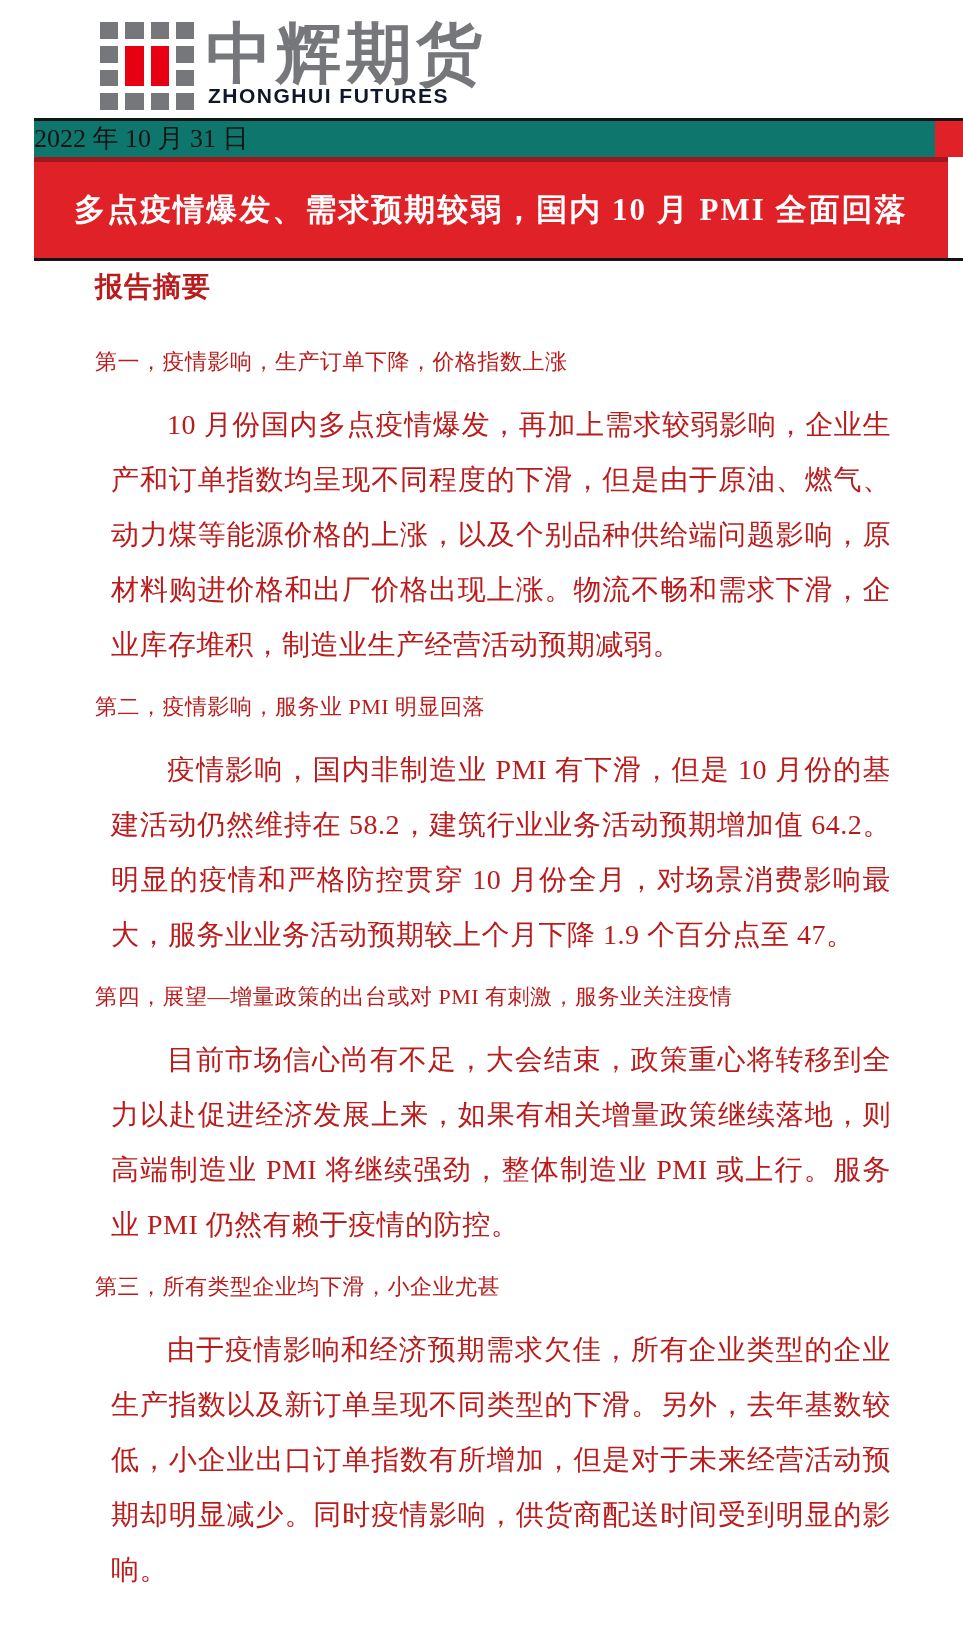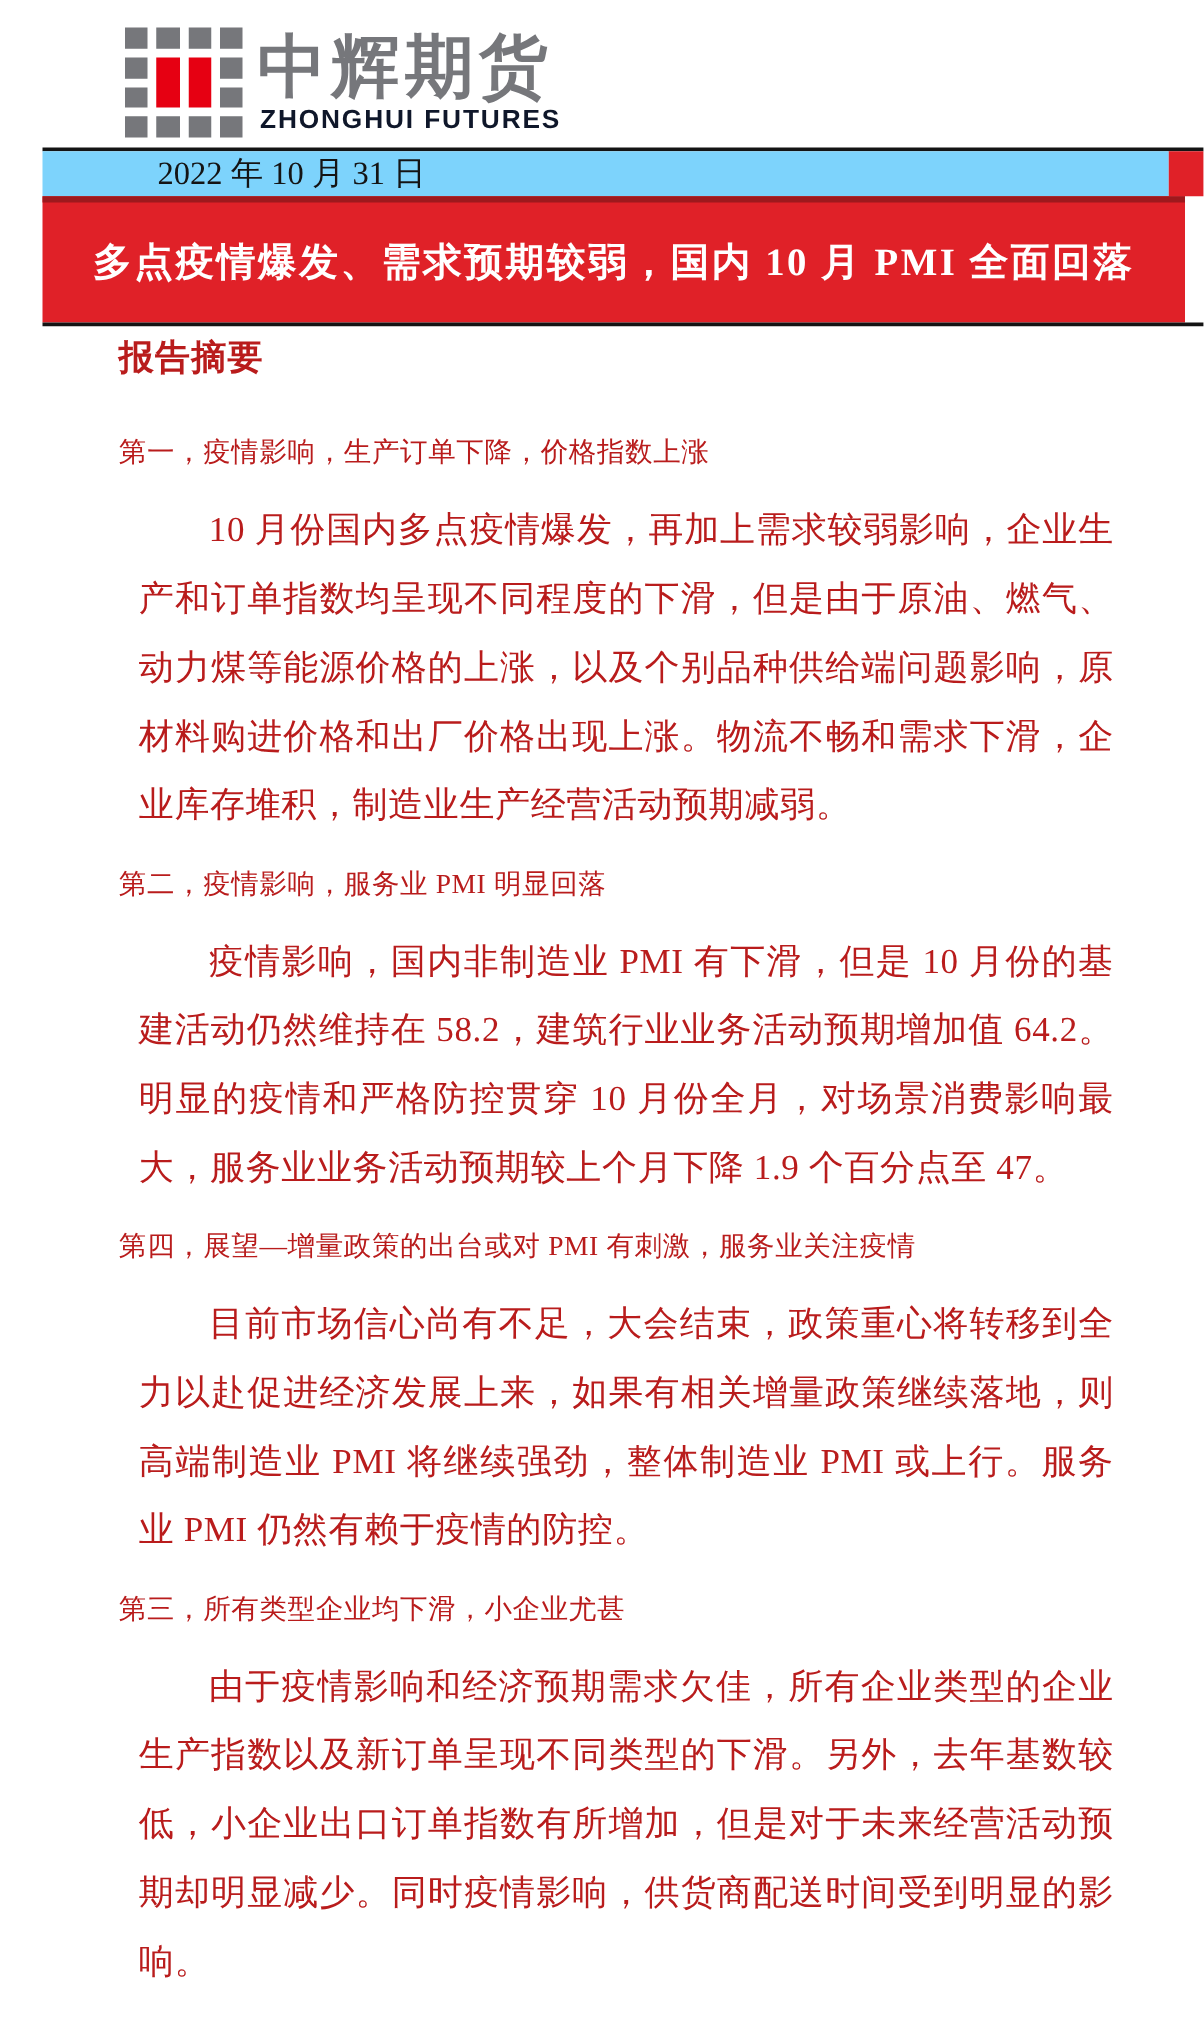--- a/index.html
+++ b/index.html
@@ -12,38 +12,38 @@
 
   
   .logo-grid {
     position:absolute; left:100px; top:22px; width:94px; height:88px;
     display:grid; grid-template-columns:repeat(4,1fr); grid-template-rows:repeat(4,1fr);
     gap:7px;
   }
   .logo-grid .sq { background:#76777b; }
   .logo-grid .bar { background:#e60012; }
   .logo-cn {
-    position:absolute; left:206px; top:24px; font-size:55px; line-height:58px;
+    position:absolute; left:206px; top:24px; font-size:66px; line-height:58px;
     font-weight:700; color:#76777b; letter-spacing:4px;
     font-family:"Liberation Sans","DejaVu Sans",sans-serif;
   }
   .logo-en {
     position:absolute; left:208px; top:84px; font-size:21px; line-height:24px;
     font-weight:700; color:#0f172a; letter-spacing:1.5px;
     font-family:"Liberation Sans","DejaVu Sans",sans-serif;
   }
 
   
   .rule-top {
     position:absolute; left:34px; top:118px; width:929px; height:3px; background:#141414;
   }
   .date-bar {
     position:absolute; left:34px; top:121px; width:901px; height:36px;
-    background:#7dd3fc; color:#141414;
-    font-size:26px; line-height:36px; padding-left:92px;
+    background:#0f766e; color:#141414;
+    font-size:26px; line-height:36px; 
     font-family:"Liberation Serif","DejaVu Serif",serif;
   }
   .date-accent {
     position:absolute; left:935px; top:121px; width:28px; height:36px; background:#e02128;
   }
   .title-banner {
     position:absolute; left:34px; top:157px; width:914px; height:101px;
     background:#e02128; border-top:5px solid #9e191d;
     display:flex; align-items:center; justify-content:center;
   }

